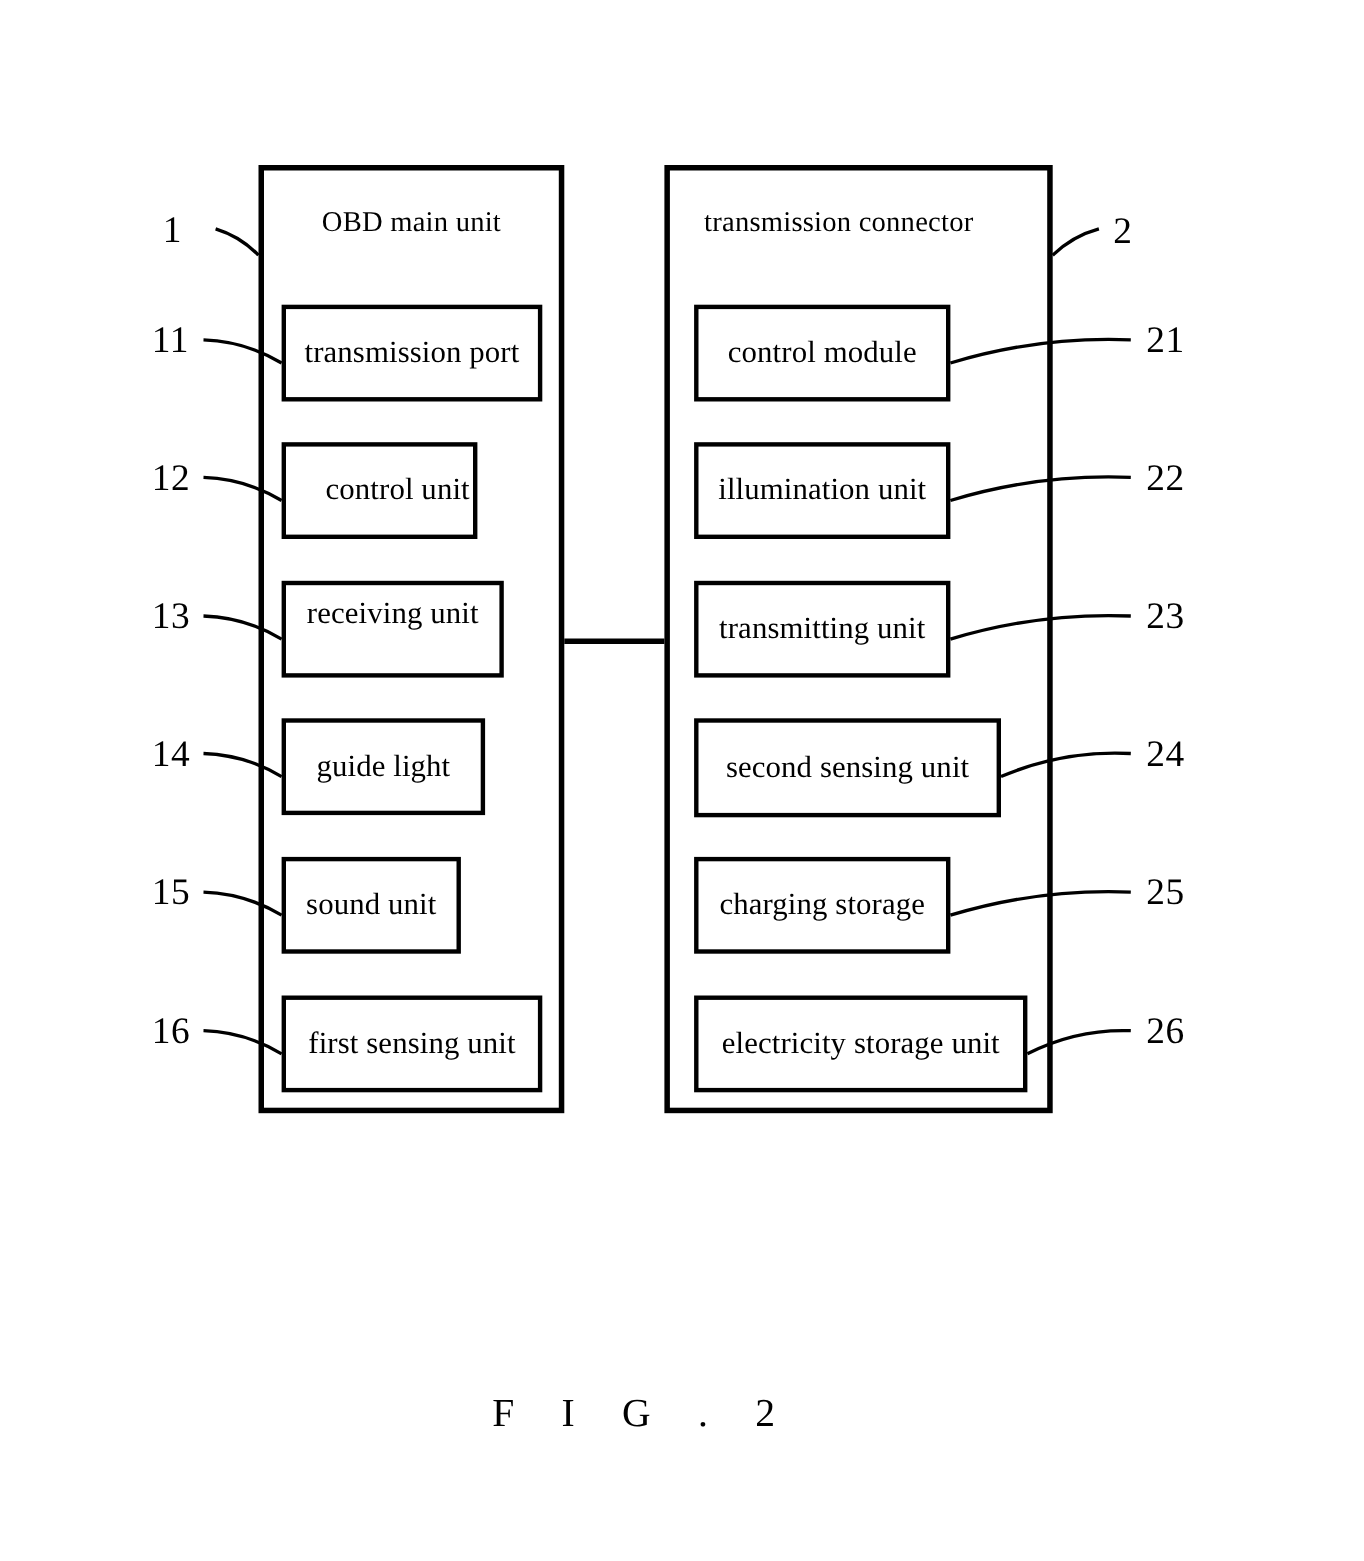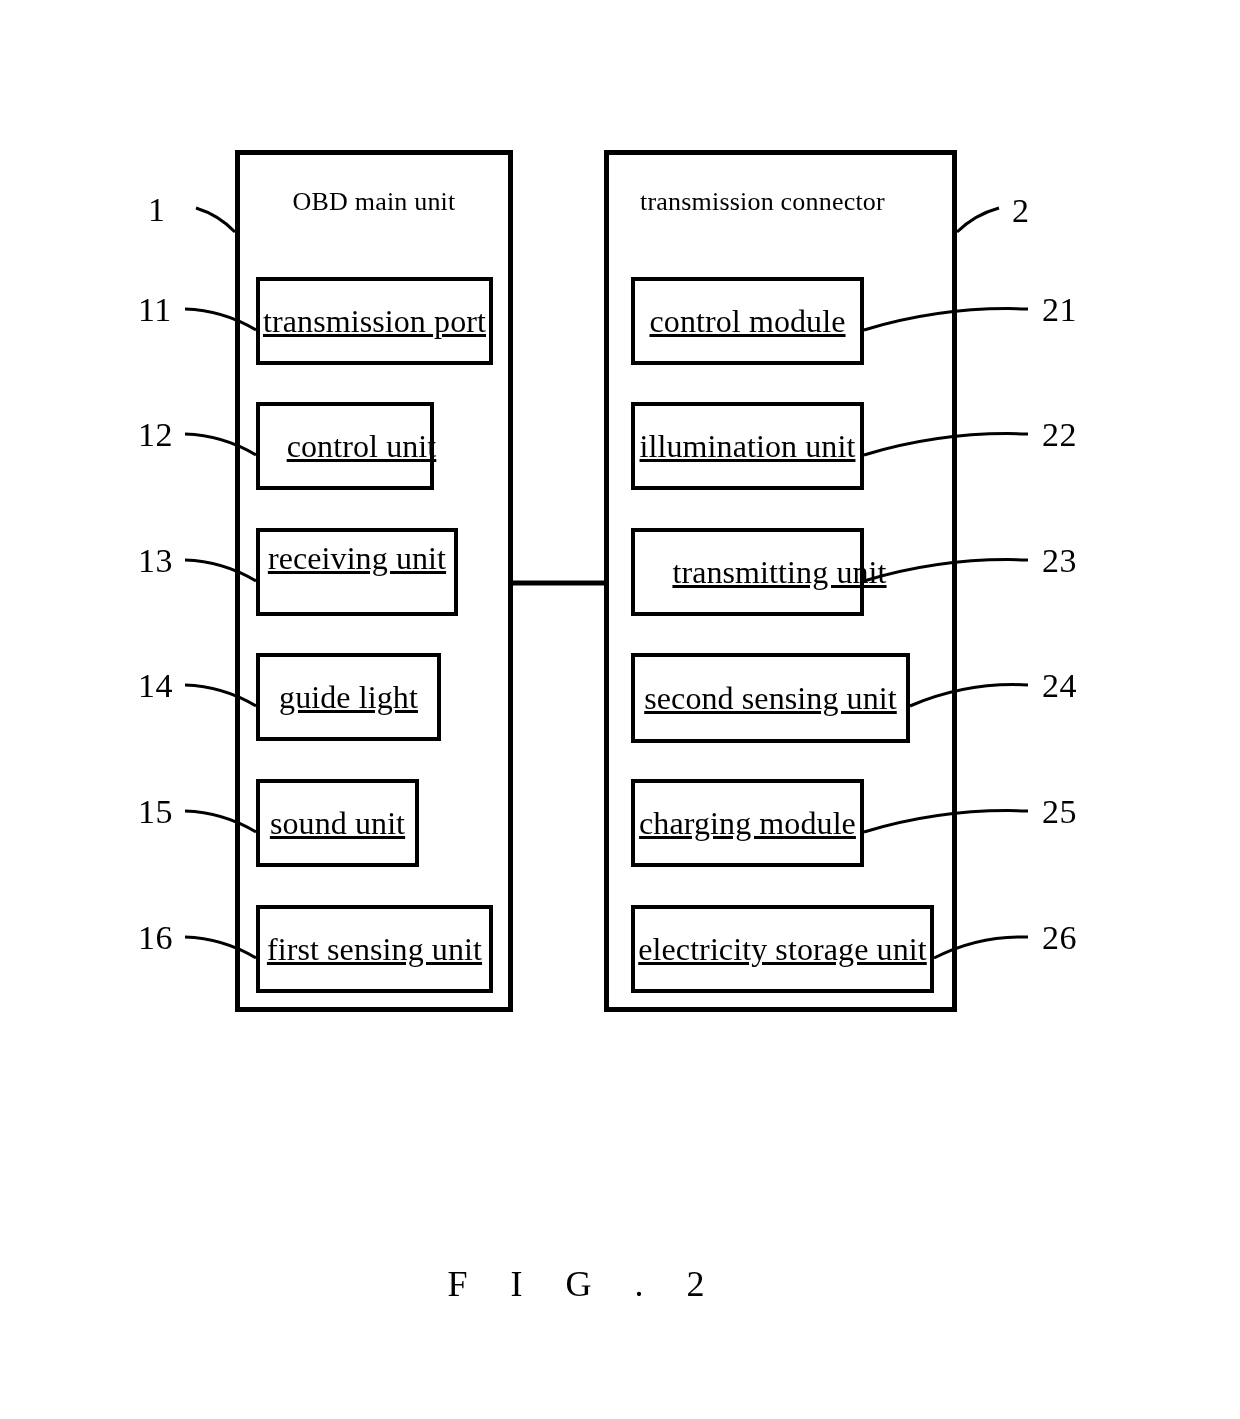--- a/index.html
+++ b/index.html
@@ -38,25 +38,24 @@
     line-height: 30px;
     white-space: nowrap;
     text-align: center;
     letter-spacing: 0.2px;
   }
   .block-label {
     position: absolute;
     display: flex;
     align-items: center;
     justify-content: center;
-    font-size: 32px;
+    font-size: 28px;
     line-height: 32px;
     white-space: nowrap;
     letter-spacing: 0.1px;
-    text-decoration: underline;
   }
   .ref-num {
     position: absolute;
     font-size: 34px;
     line-height: 34px;
     white-space: nowrap;
     letter-spacing: 0.5px;
   }
   .ref-num.right-side {
     text-align: left;
@@ -131,25 +130,25 @@
       <div class="block-label" style="left: 256px; top: 779px; width: 163px; height: 88px;">sound unit</div>
       <div class="ref-num left-side" style="left: 138px; top: 795px;">15</div>
       <div class="block-label" style="left: 256px; top: 905px; width: 237px; height: 88px;">first sensing unit</div>
       <div class="ref-num left-side" style="left: 138px; top: 921px;">16</div>
       <div class="group-title" style="left: 604px; top: 187px; width: 317px;">transmission connector</div>
       <div class="ref-num right-side" style="left: 1012px; top: 194px;">2</div>
       <div class="block-label" style="left: 631px; top: 277px; width: 233px; height: 88px; border-radius: 15px;">control module</div>
       <div class="ref-num right-side" style="left: 1042px; top: 293px;">21</div>
       <div class="block-label" style="left: 631px; top: 402px; width: 233px; height: 88px;">illumination unit</div>
       <div class="ref-num right-side" style="left: 1042px; top: 418px;">22</div>
-      <div class="block-label" style="left: 631px; top: 528px; width: 233px; height: 88px; padding-left: 32px;">transmitting unit</div>
+      <div class="block-label" style="left: 631px; top: 528px; width: 233px; height: 88px;">transmitting unit</div>
       <div class="ref-num right-side" style="left: 1042px; top: 544px;">23</div>
       <div class="block-label" style="left: 631px; top: 653px; width: 279px; height: 90px;">second sensing unit</div>
       <div class="ref-num right-side" style="left: 1042px; top: 669px;">24</div>
-      <div class="block-label" style="left: 631px; top: 779px; width: 233px; height: 88px;">charging module</div>
+      <div class="block-label" style="left: 631px; top: 779px; width: 233px; height: 88px;">charging storage</div>
       <div class="ref-num right-side" style="left: 1042px; top: 795px;">25</div>
       <div class="block-label" style="left: 631px; top: 905px; width: 303px; height: 88px;">electricity storage unit</div>
       <div class="ref-num right-side" style="left: 1042px; top: 921px;">26</div>
     </div>
 
   <div id="fig-caption">F I G . 2</div>
 
 </div>
 
 </body></html>

